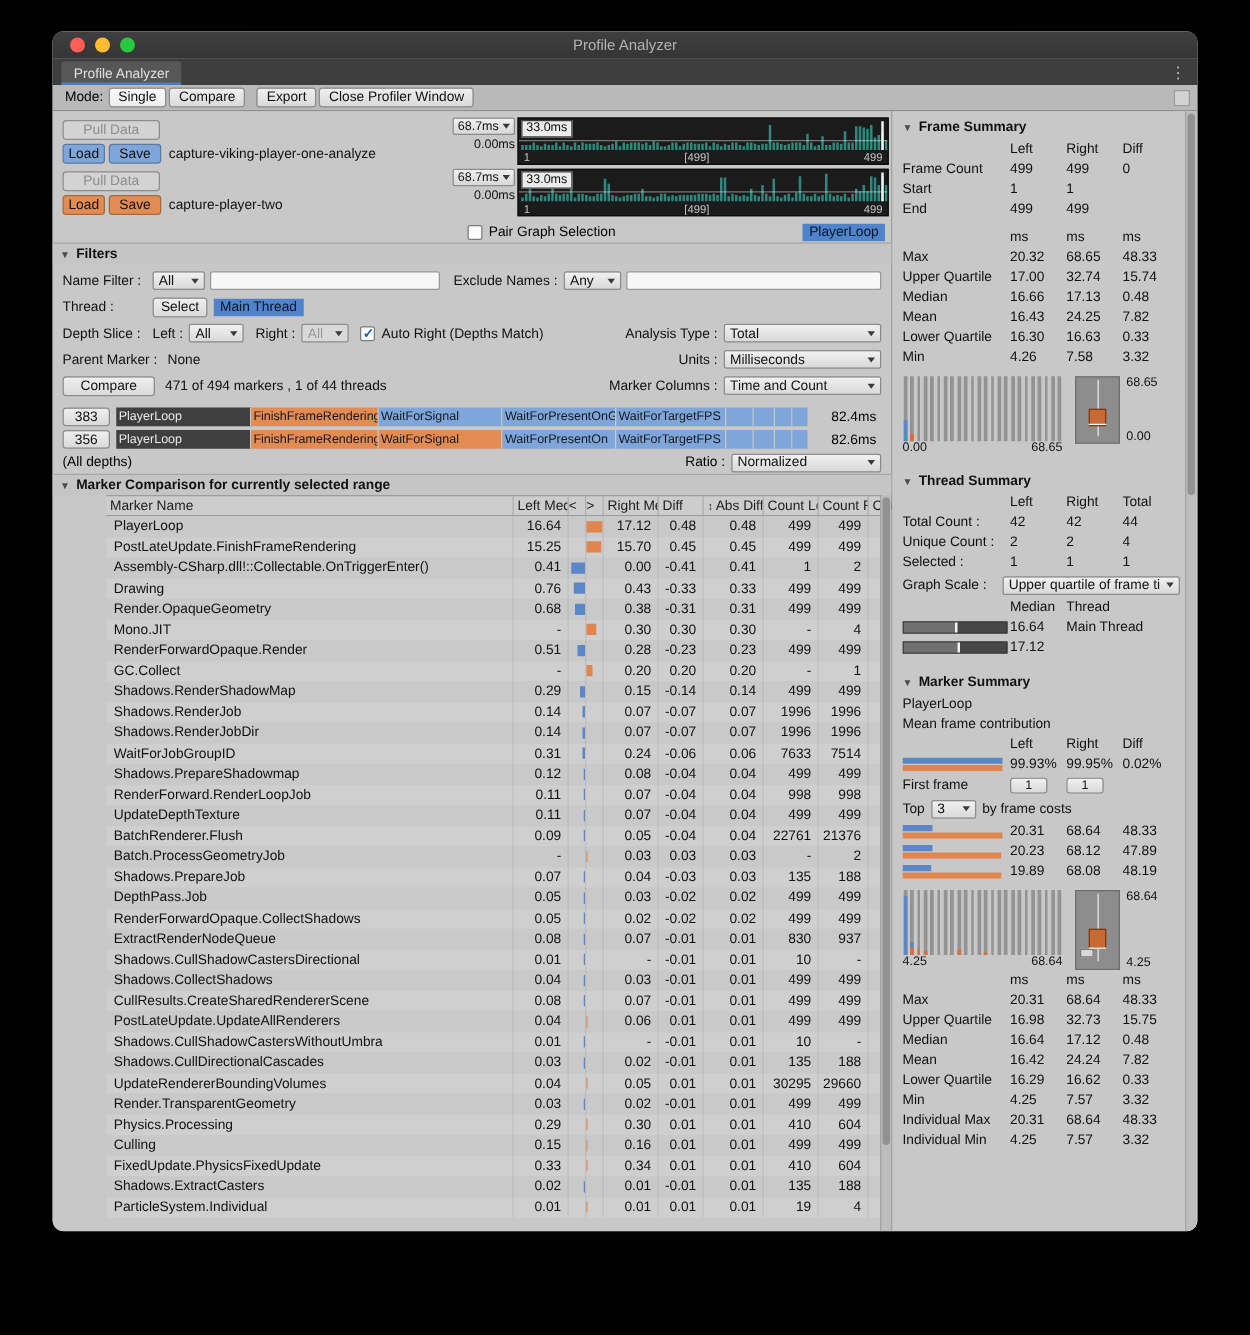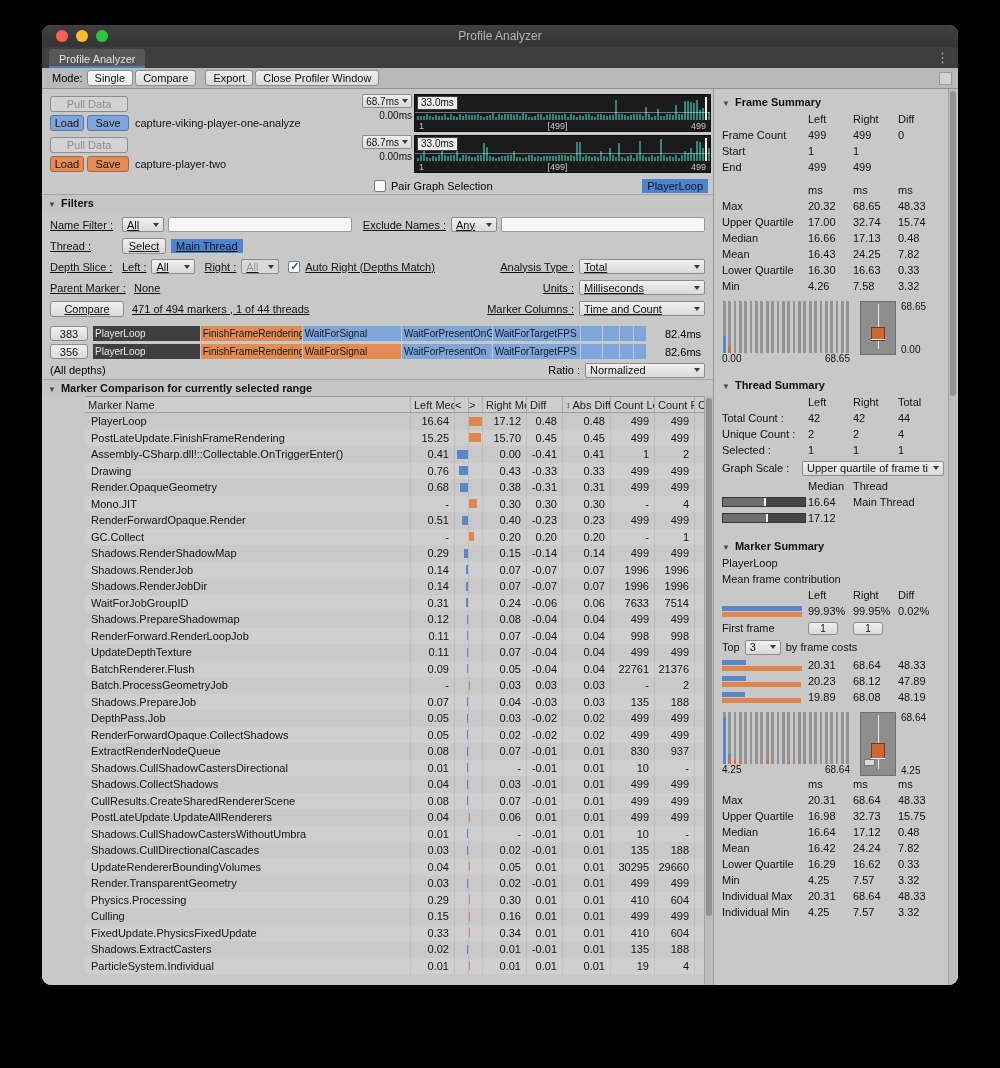--- a/index.html
+++ b/index.html
@@ -48,21 +48,21 @@
   
   .pair-row{height:17px;display:flex;align-items:center;padding-left:332px;position:relative;font-size:11px;flex:0 0 auto;}
   .cb{width:12px;height:12px;background:#fbfbfb;border:1px solid #7c7c7c;border-radius:2px;margin-right:5px;position:relative;display:inline-block;flex:0 0 auto;}
   .cb.checked::after{content:"✓";position:absolute;left:1px;top:-2px;font-size:11px;font-weight:bold;color:#1e5fb0;}
   .chip{background:var(--selection-blue);color:#071528;padding:0 5px;height:14px;line-height:14px;font-size:11px;white-space:nowrap;}
   .pair-row .chip{position:absolute;right:5px;}
   
   .section-h{height:17px;display:flex;align-items:center;gap:5px;font-weight:bold;font-size:11px;padding-left:6px;border-top:1px solid #a6a6a6;background:#c5c5c5;flex:0 0 auto;color:#111;}
   .fold::before{content:"▼";font-size:8px;color:#4c4c4c;}
   
-  .filters{padding:3px 8px 4px 8px;font-size:11px;flex:0 0 auto;color:#111;text-decoration:underline;}
+  .filters{padding:3px 8px 4px 8px;font-size:11px;flex:0 0 auto;color:#111;}
   .f-row{height:21px;display:flex;align-items:center;}
   .f-label{width:72px;flex:0 0 auto;}
   .dd{height:15px;background:linear-gradient(#f1f1f1,#d9d9d9);border:1px solid #8c8c8c;border-radius:2px;display:flex;align-items:center;justify-content:space-between;padding:0 4px;font-size:11px;gap:4px;color:#111;}
   .dd.disabled{color:#999;background:#d9d9d9;}
   .dd-wide{width:126px;flex:0 0 auto;}
   .dd-arrow{width:0;height:0;border-left:3.5px solid transparent;border-right:3.5px solid transparent;border-top:4px solid #3a3a3a;flex:0 0 auto;}
   .txt-input{height:15px;background:#f7f7f7;border:1px solid #999;border-radius:2px;padding:0 4px;font-size:11px;}
   .spacer{flex:1;}
   .r-label{text-align:right;margin-right:5px;white-space:nowrap;}
   
@@ -677,21 +677,21 @@
                 <div class="ccell num">4</div>
                 <div class="ccell num">4</div>
               </div>
               <div class="crow">
                 <div class="ccell name">RenderForwardOpaque.Render</div>
                 <div class="ccell num">0.51</div>
                 <div class="ccell barL">
                   <div class="dbar blue" style="width: 6px;"></div>
                 </div>
                 <div class="ccell barR"></div>
-                <div class="ccell num">0.40</div>
+                <div class="ccell num">0.28</div>
                 <div class="ccell num">-0.23</div>
                 <div class="ccell num">0.23</div>
                 <div class="ccell num">499</div>
                 <div class="ccell num">499</div>
                 <div class="ccell num">0</div>
               </div>
               <div class="crow alt">
                 <div class="ccell name">GC.Collect</div>
                 <div class="ccell num">-</div>
                 <div class="ccell barL"></div>

